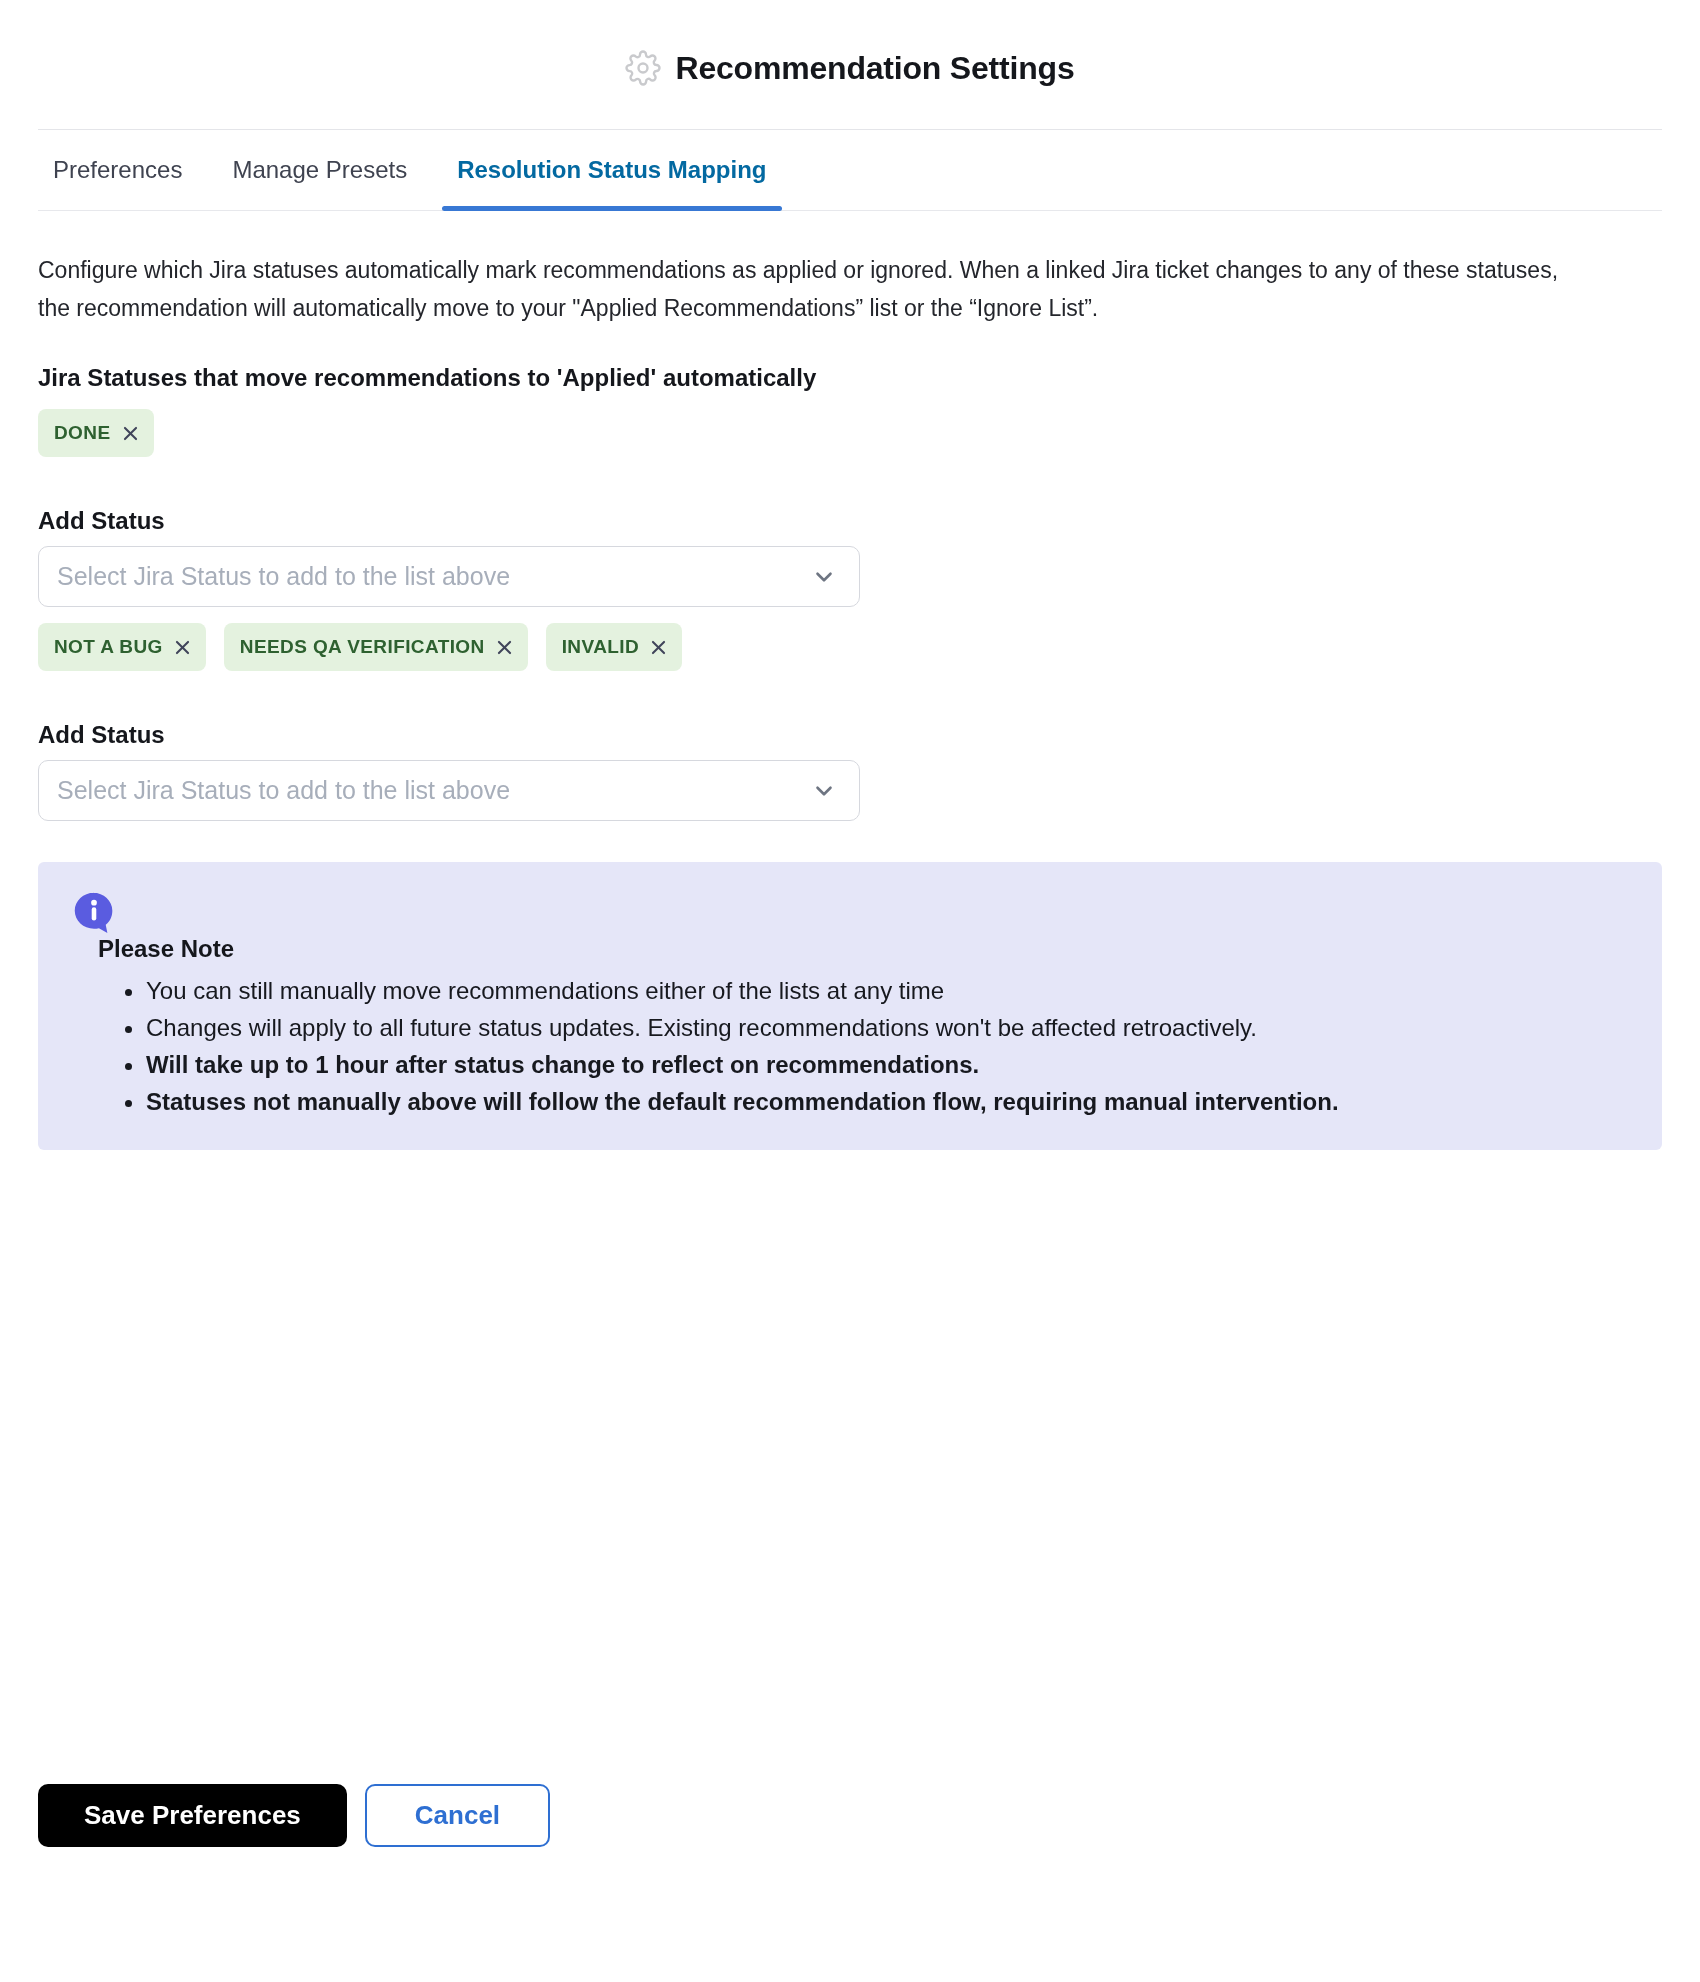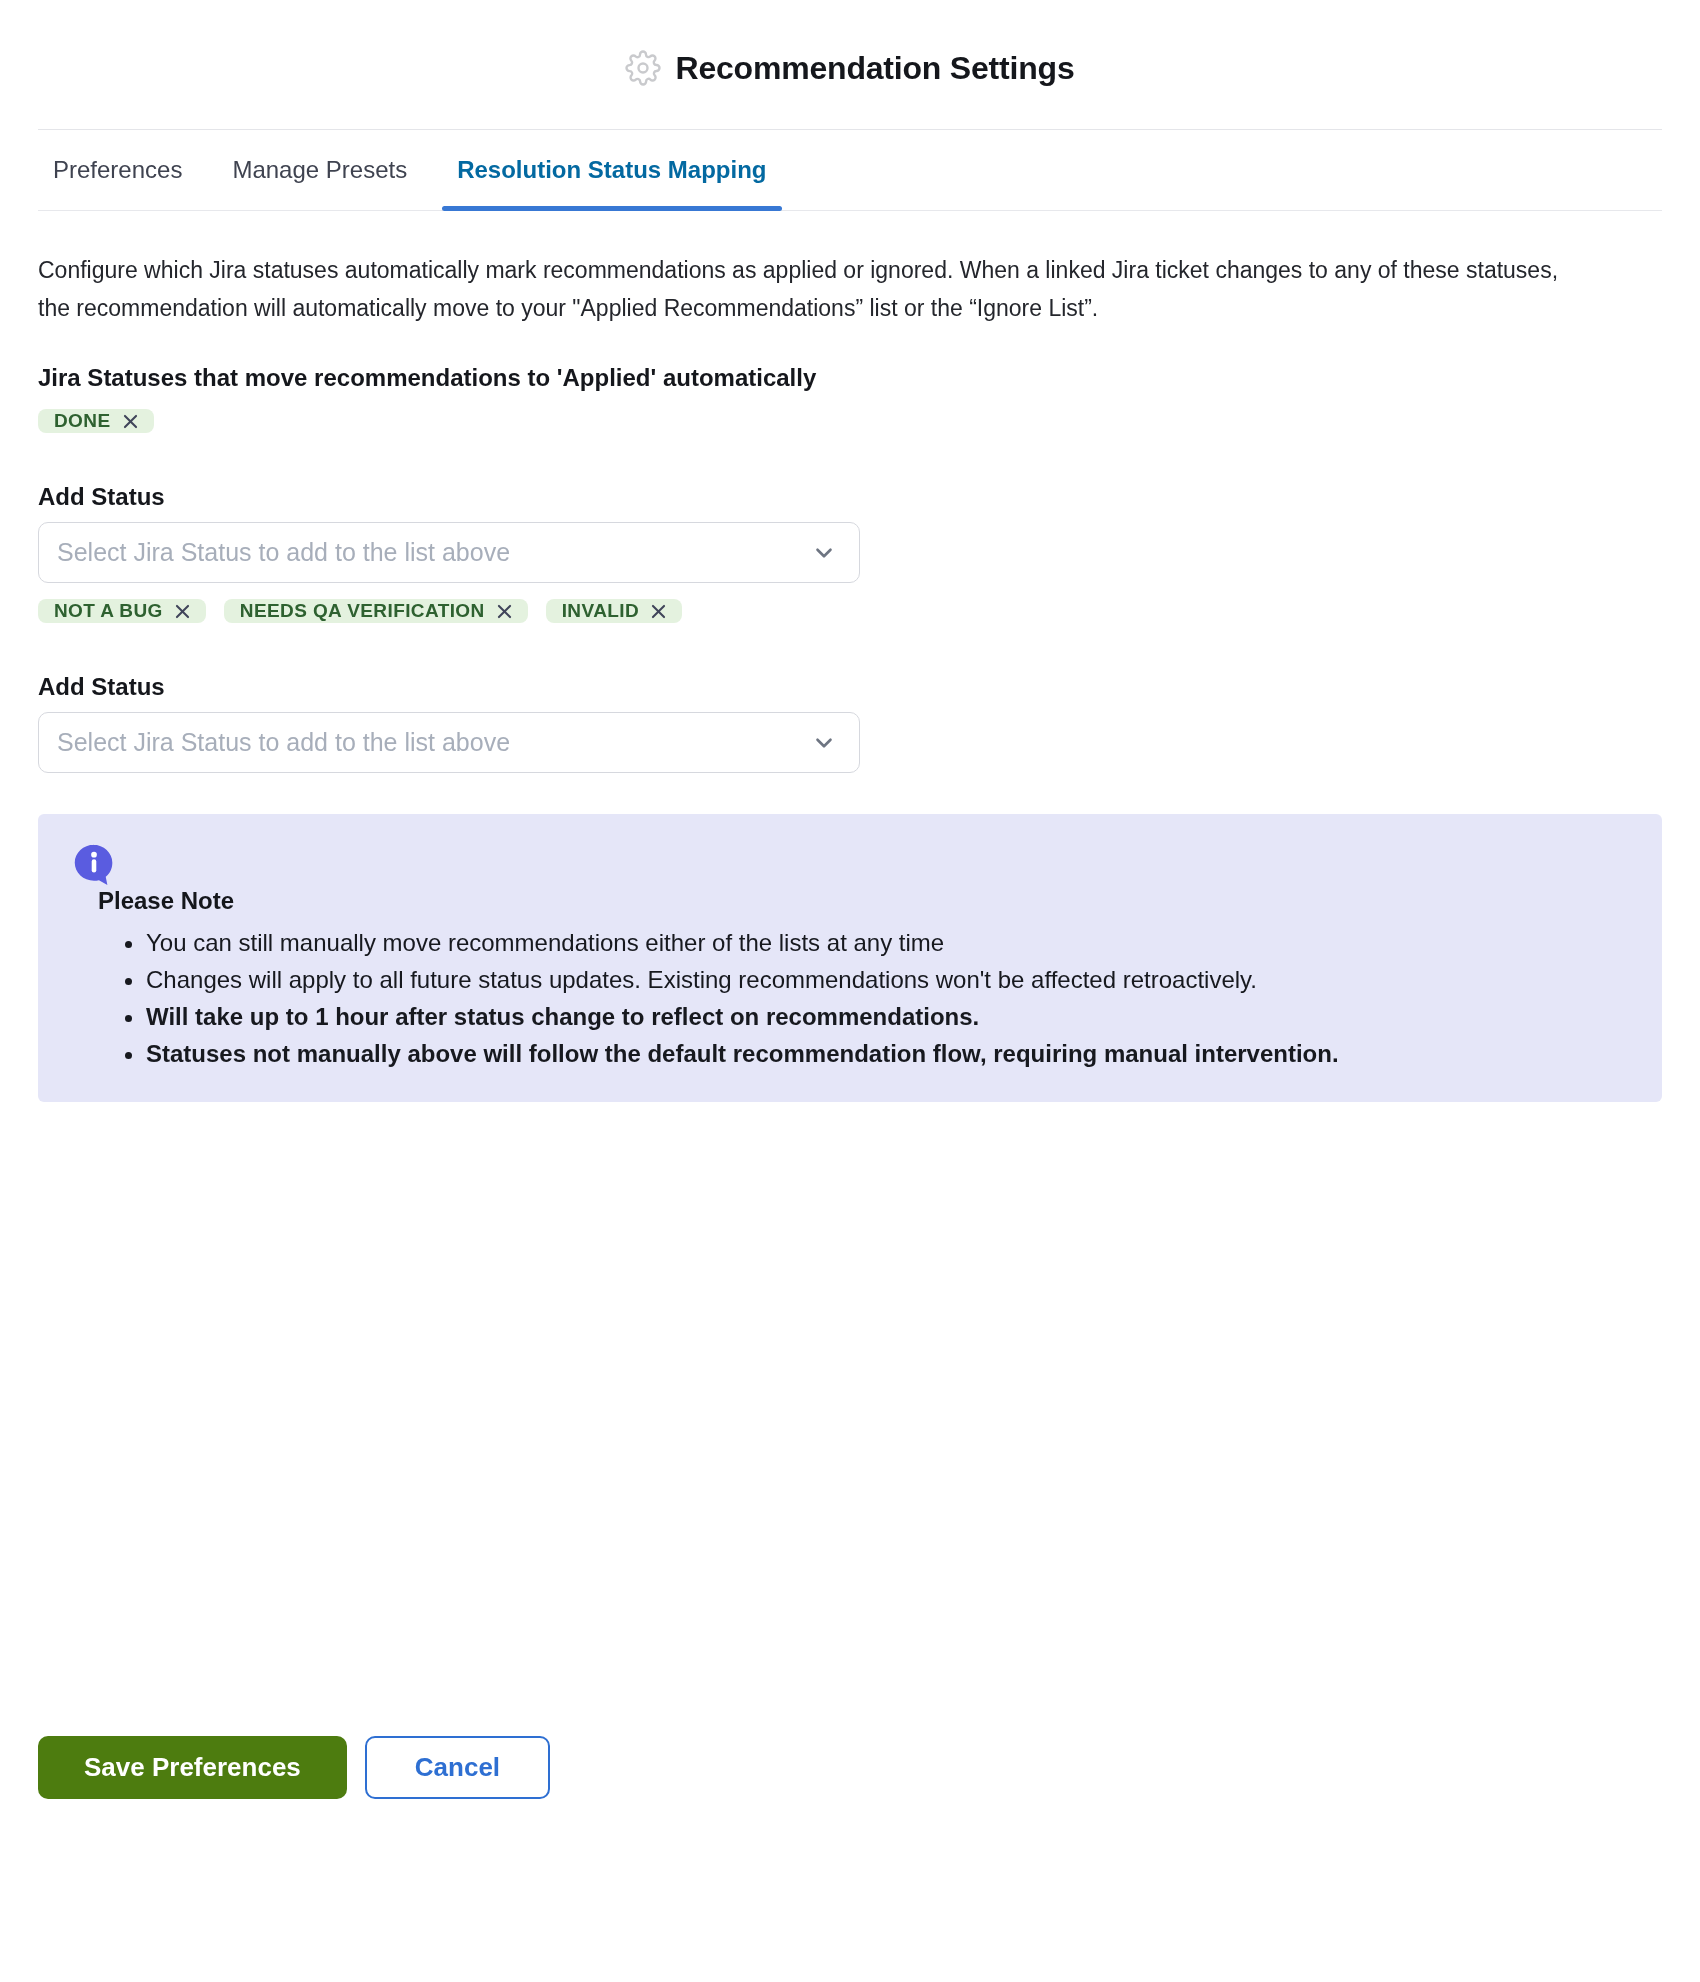--- a/index.html
+++ b/index.html
@@ -41,21 +41,21 @@
   }
 
   
   .section-heading { margin-top: 36px; font-size: 24px; font-weight: 700; color: #15171c; line-height: 30px; }
   .section-heading.second { margin-top: 105px; }
 
   .chips { margin-top: 16px; display: flex; gap: 18px; }
   .chip {
     display: inline-flex; align-items: center; gap: 10px;
     background: #e4f2df; border-radius: 8px;
-    padding: 8px 14px 8px 16px; height: 24px;
+    padding: 8px 14px 8px 16px; height: 48px;
   }
   .chip-label {
     font-size: 19px; font-weight: 700; letter-spacing: 0.4px;
     color: #2e6130; line-height: 24px;
   }
   .chip-remove { display: inline-flex; cursor: pointer; }
   .chip-remove svg { width: 19px; height: 19px; stroke: #40455a; stroke-width: 2.6; stroke-linecap: round; fill: none; }
 
   .field-label { margin-top: 50px; font-size: 24px; font-weight: 700; color: #15171c; line-height: 28px; }
 
@@ -78,21 +78,21 @@
   .note-body { margin-left: 26px; }
   .note-title { font-size: 24px; font-weight: 700; color: #15171c; line-height: 30px; }
   .note ul { margin-top: 8px; padding-left: 48px; list-style: disc; }
   .note li { font-size: 24px; line-height: 37px; color: #17191f; }
   .note li.semibold { font-weight: 600; }
 
   
   .actions { margin-top: 634px; display: flex; gap: 18px; }
   .btn { height: 63px; border-radius: 10px; font-family: "Liberation Sans", sans-serif;
          font-size: 26px; font-weight: 700; cursor: pointer; }
-  .btn-primary { background: #4d7c0f; color: #ffffff; border: none; padding: 0 46px; }
+  .btn-primary { background: #000000; color: #ffffff; border: none; padding: 0 46px; }
   .btn-secondary { background: #ffffff; color: #2e6fd2; border: 2px solid #2e6fd2; padding: 0 48px; }
 </style>
 </head>
 <body>
 
 <div class="page">
 
   <div class="header">
     <span class="gear">
       <svg viewBox="0 0 24 24" stroke-linecap="round" stroke-linejoin="round">

